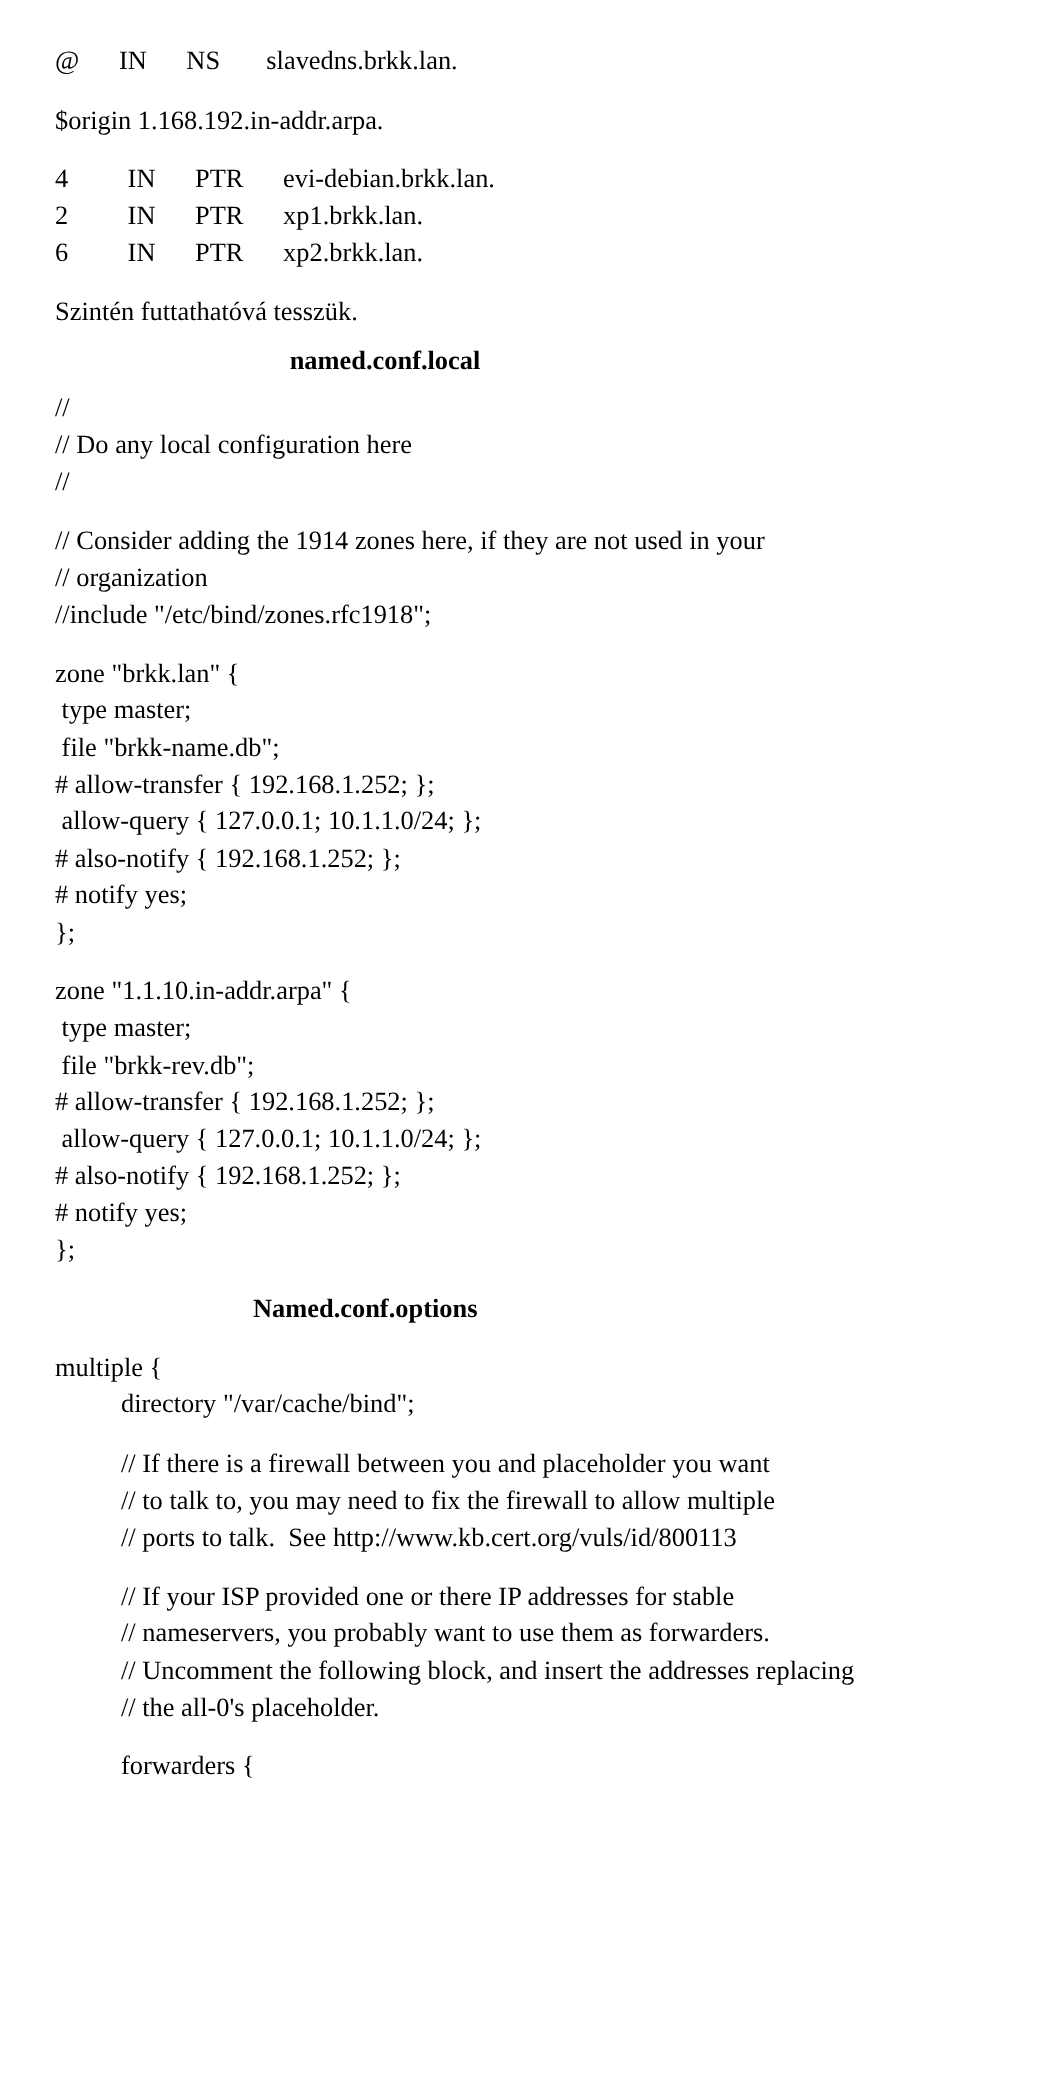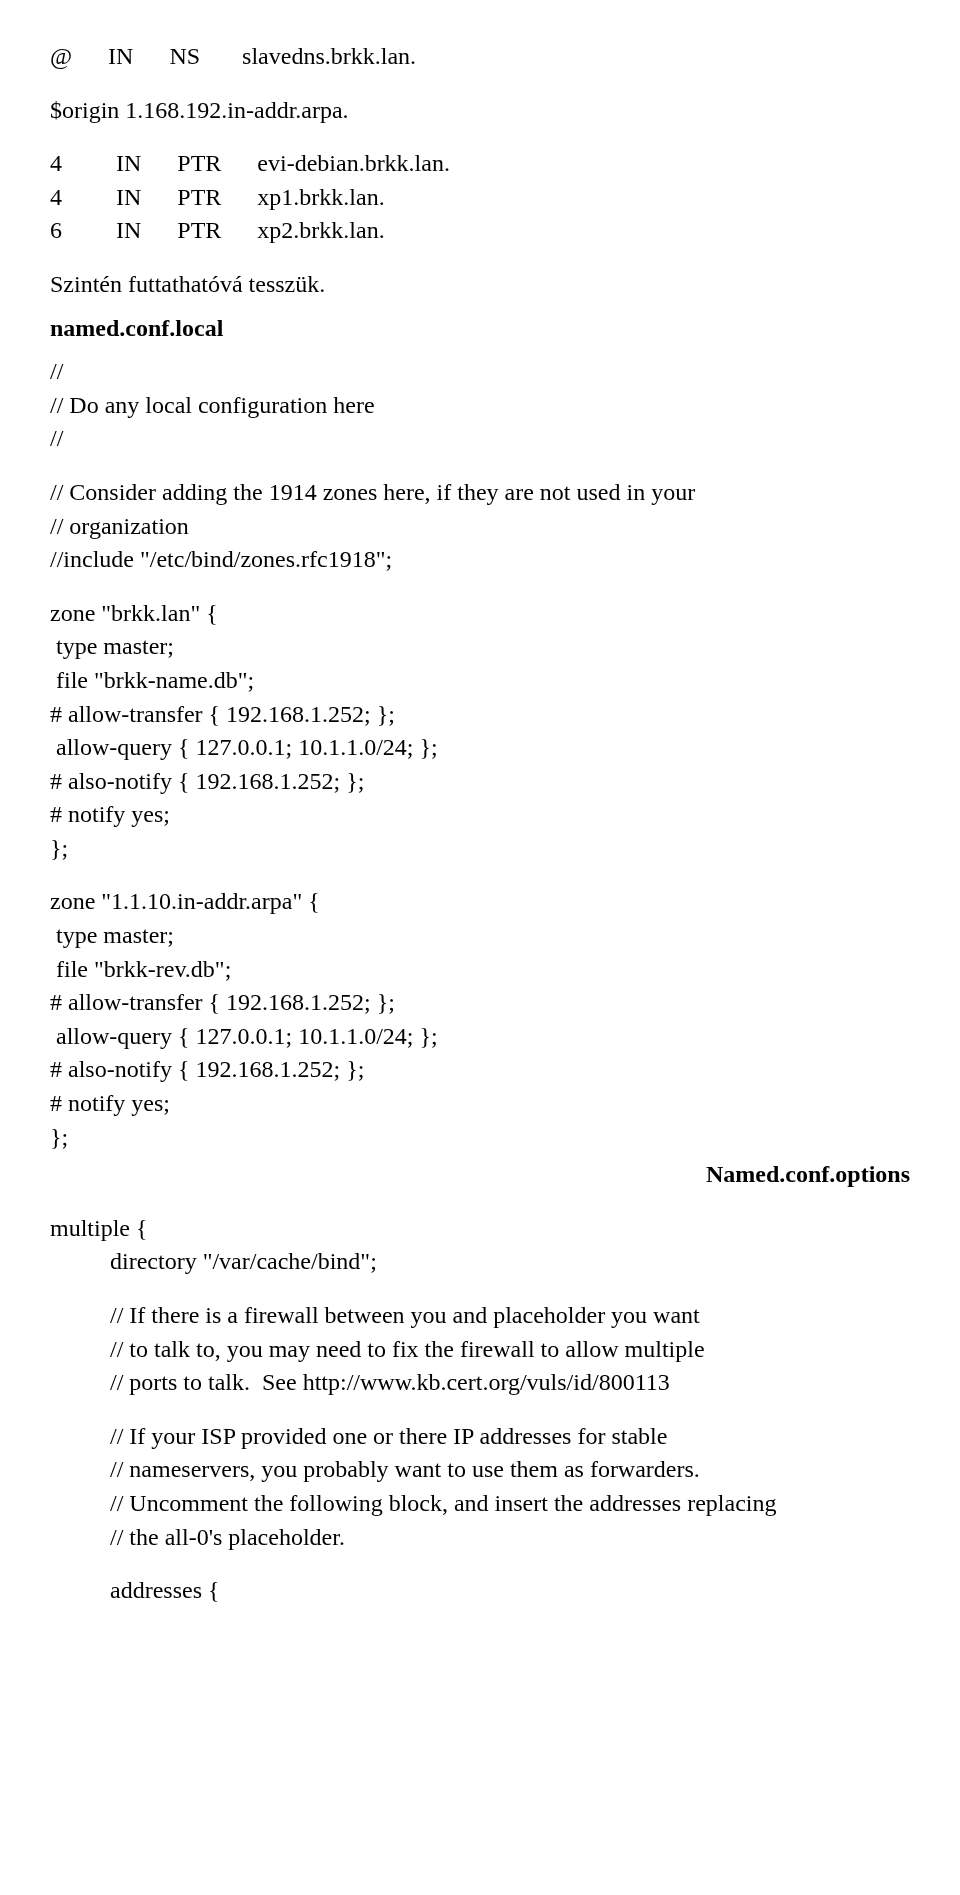--- a/index.html
+++ b/index.html
@@ -10,45 +10,45 @@
     background: #fff;
     margin: 0;
     padding: 40px 50px;
     width: 960px;
     box-sizing: border-box;
   }
   .line { white-space: pre-wrap; }
   .spacer { height: 20px; }
   .heading-right {
     font-weight: bold;
-    text-align: left;
+    text-align: center;
     padding-right: 260px;
     margin-top: 10px;
     margin-bottom: 10px;
   }
   .heading-center {
     font-weight: bold;
-    text-align: right;
-    margin-top: 4px;
+    text-align: left;
+    margin-top: 20px;
     margin-bottom: 20px;
     padding-left: 180px;
   }
   .indent {
     padding-left: 60px;
   }
 </style>
 </head>
 <body>
 
 <div class="line">@      IN      NS       slavedns.brkk.lan.</div>
 <div class="spacer"></div>
 <div class="line">$origin 1.168.192.in-addr.arpa.</div>
 <div class="spacer"></div>
 <div class="line">4         IN      PTR      evi-debian.brkk.lan.</div>
-<div class="line">4         IN      PTR      xp1.brkk.lan.</div>
+<div class="line">2         IN      PTR      xp1.brkk.lan.</div>
 <div class="line">6         IN      PTR      xp2.brkk.lan.</div>
 <div class="spacer"></div>
 <div class="line">Szintén futtathatóvá tesszük.</div>
 
 <div class="heading-right">named.conf.local</div>
 
 <div class="line">//</div>
 <div class="line">// Do any local configuration here</div>
 <div class="line">//</div>
 <div class="spacer"></div>
@@ -86,13 +86,13 @@
 <div class="line indent">// to talk to, you may need to fix the firewall to allow multiple</div>
 <div class="line indent">// ports to talk.  See http://www.kb.cert.org/vuls/id/800113</div>
 
 <div class="spacer"></div>
 <div class="line indent">// If your ISP provided one or there IP addresses for stable</div>
 <div class="line indent">// nameservers, you probably want to use them as forwarders.</div>
 <div class="line indent">// Uncomment the following block, and insert the addresses replacing</div>
 <div class="line indent">// the all-0's placeholder.</div>
 
 <div class="spacer"></div>
-<div class="line indent">addresses {</div>
+<div class="line indent">forwarders {</div>
 
 </body></html>

